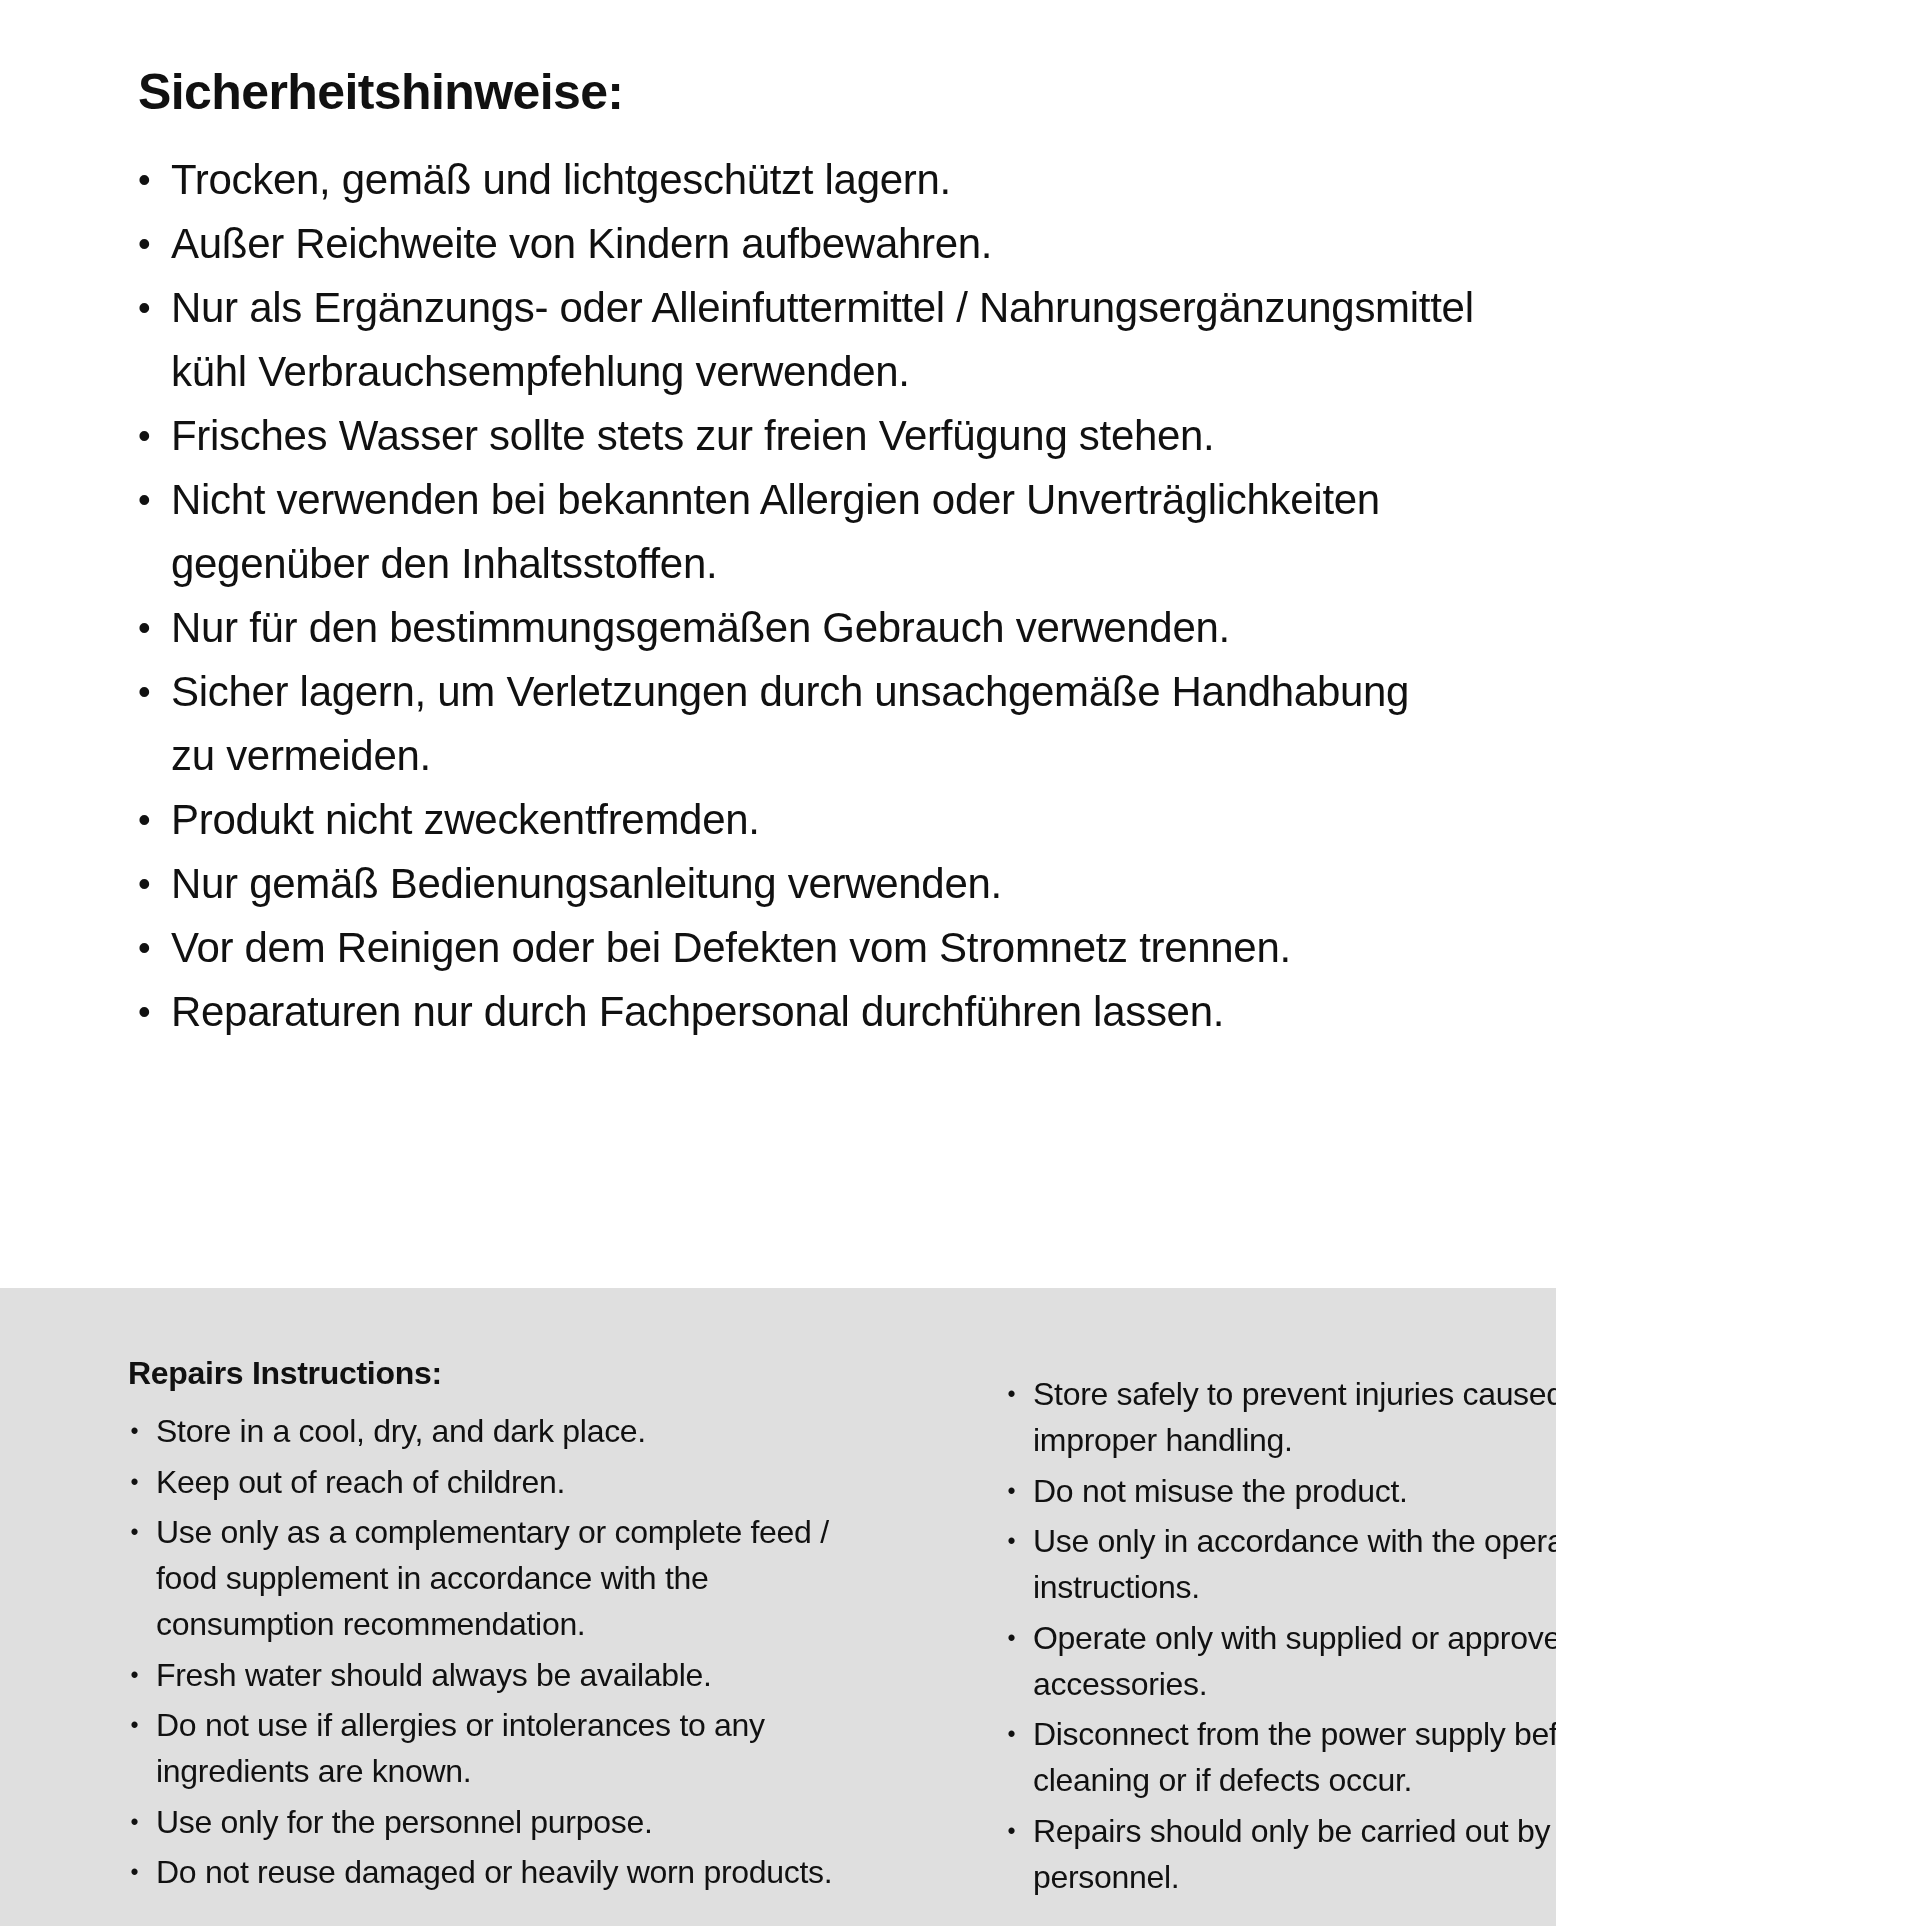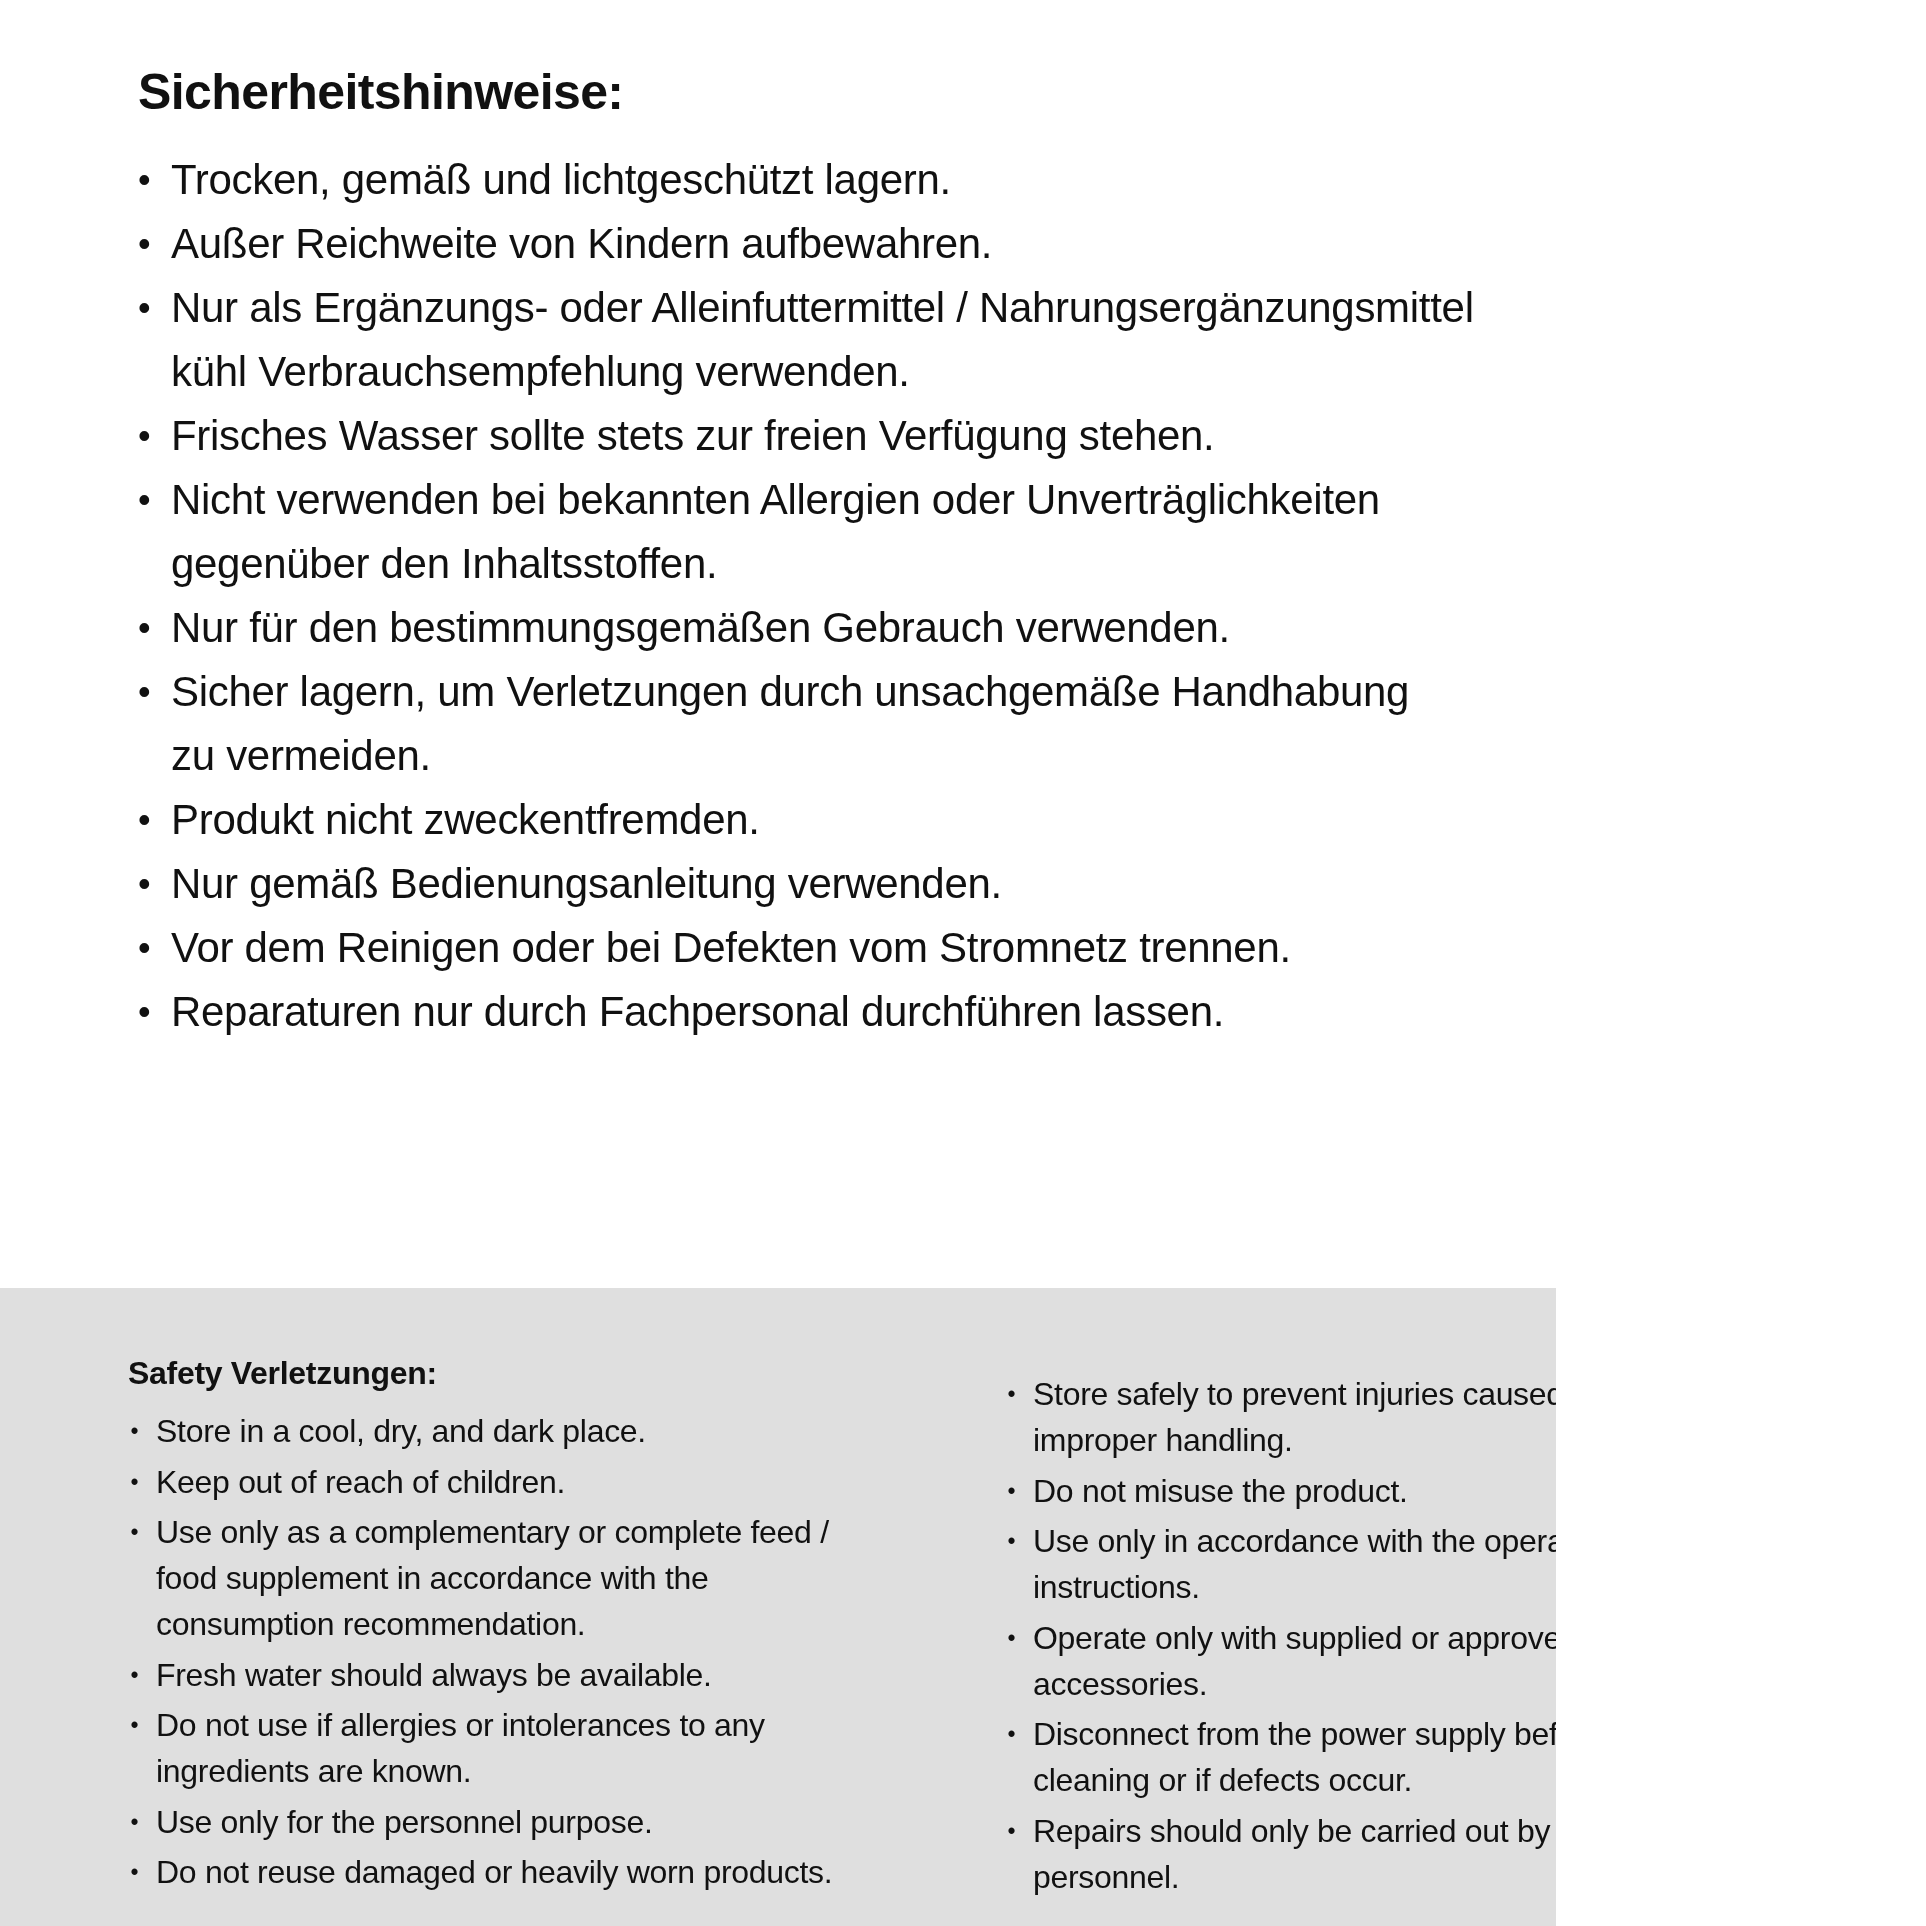--- a/index.html
+++ b/index.html
@@ -110,21 +110,21 @@
       <div class="de-item">Sicher lagern, um Verletzungen durch unsachgemäße Handhabung
 zu vermeiden.</div>
       <div class="de-item">Produkt nicht zweckentfremden.</div>
       <div class="de-item">Nur gemäß Bedienungsanleitung verwenden.</div>
       <div class="de-item">Vor dem Reinigen oder bei Defekten vom Stromnetz trennen.</div>
       <div class="de-item">Reparaturen nur durch Fachpersonal durchführen lassen.</div>
     </div>
   </div>
 
   <div class="en-col left">
-    <div class="en-heading">Safety Verletzungen:</div>
+    <div class="en-heading">Repairs Instructions:</div>
     <div class="en-list with-heading">
       <div class="en-item">Store in a cool, dry, and dark place.</div>
       <div class="en-item">Keep out of reach of children.</div>
       <div class="en-item">Use only as a complementary or complete feed /
 food supplement in accordance with the
 consumption recommendation.</div>
       <div class="en-item">Fresh water should always be available.</div>
       <div class="en-item">Do not use if allergies or intolerances to any
 ingredients are known.</div>
       <div class="en-item">Use only for the personnel purpose.</div>

